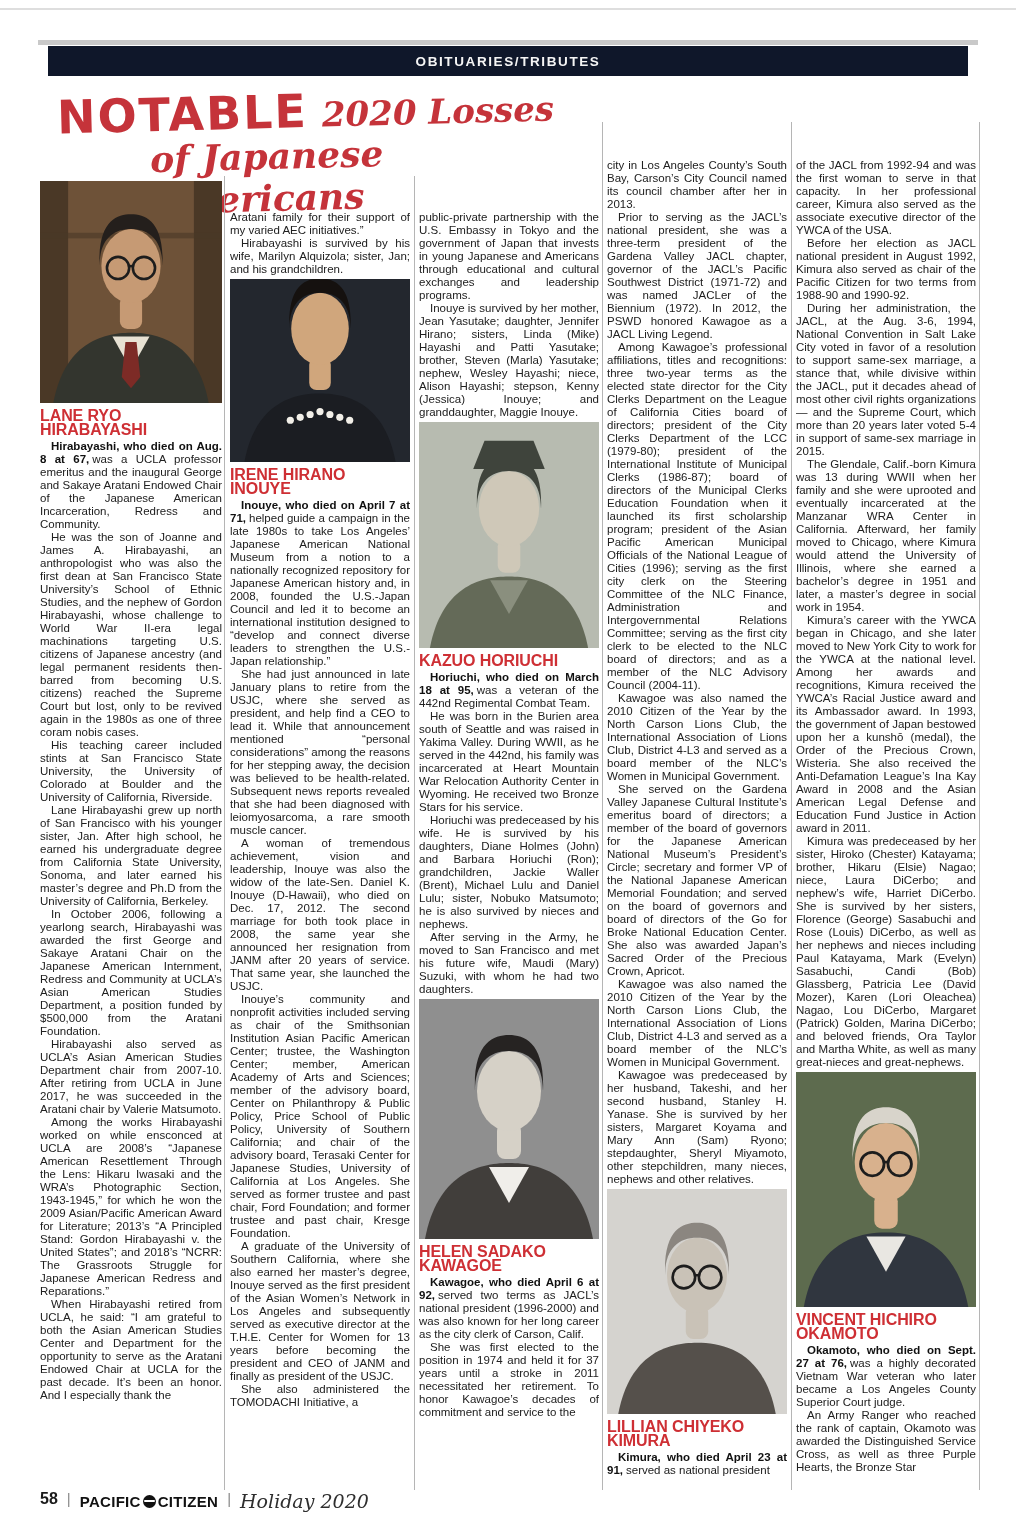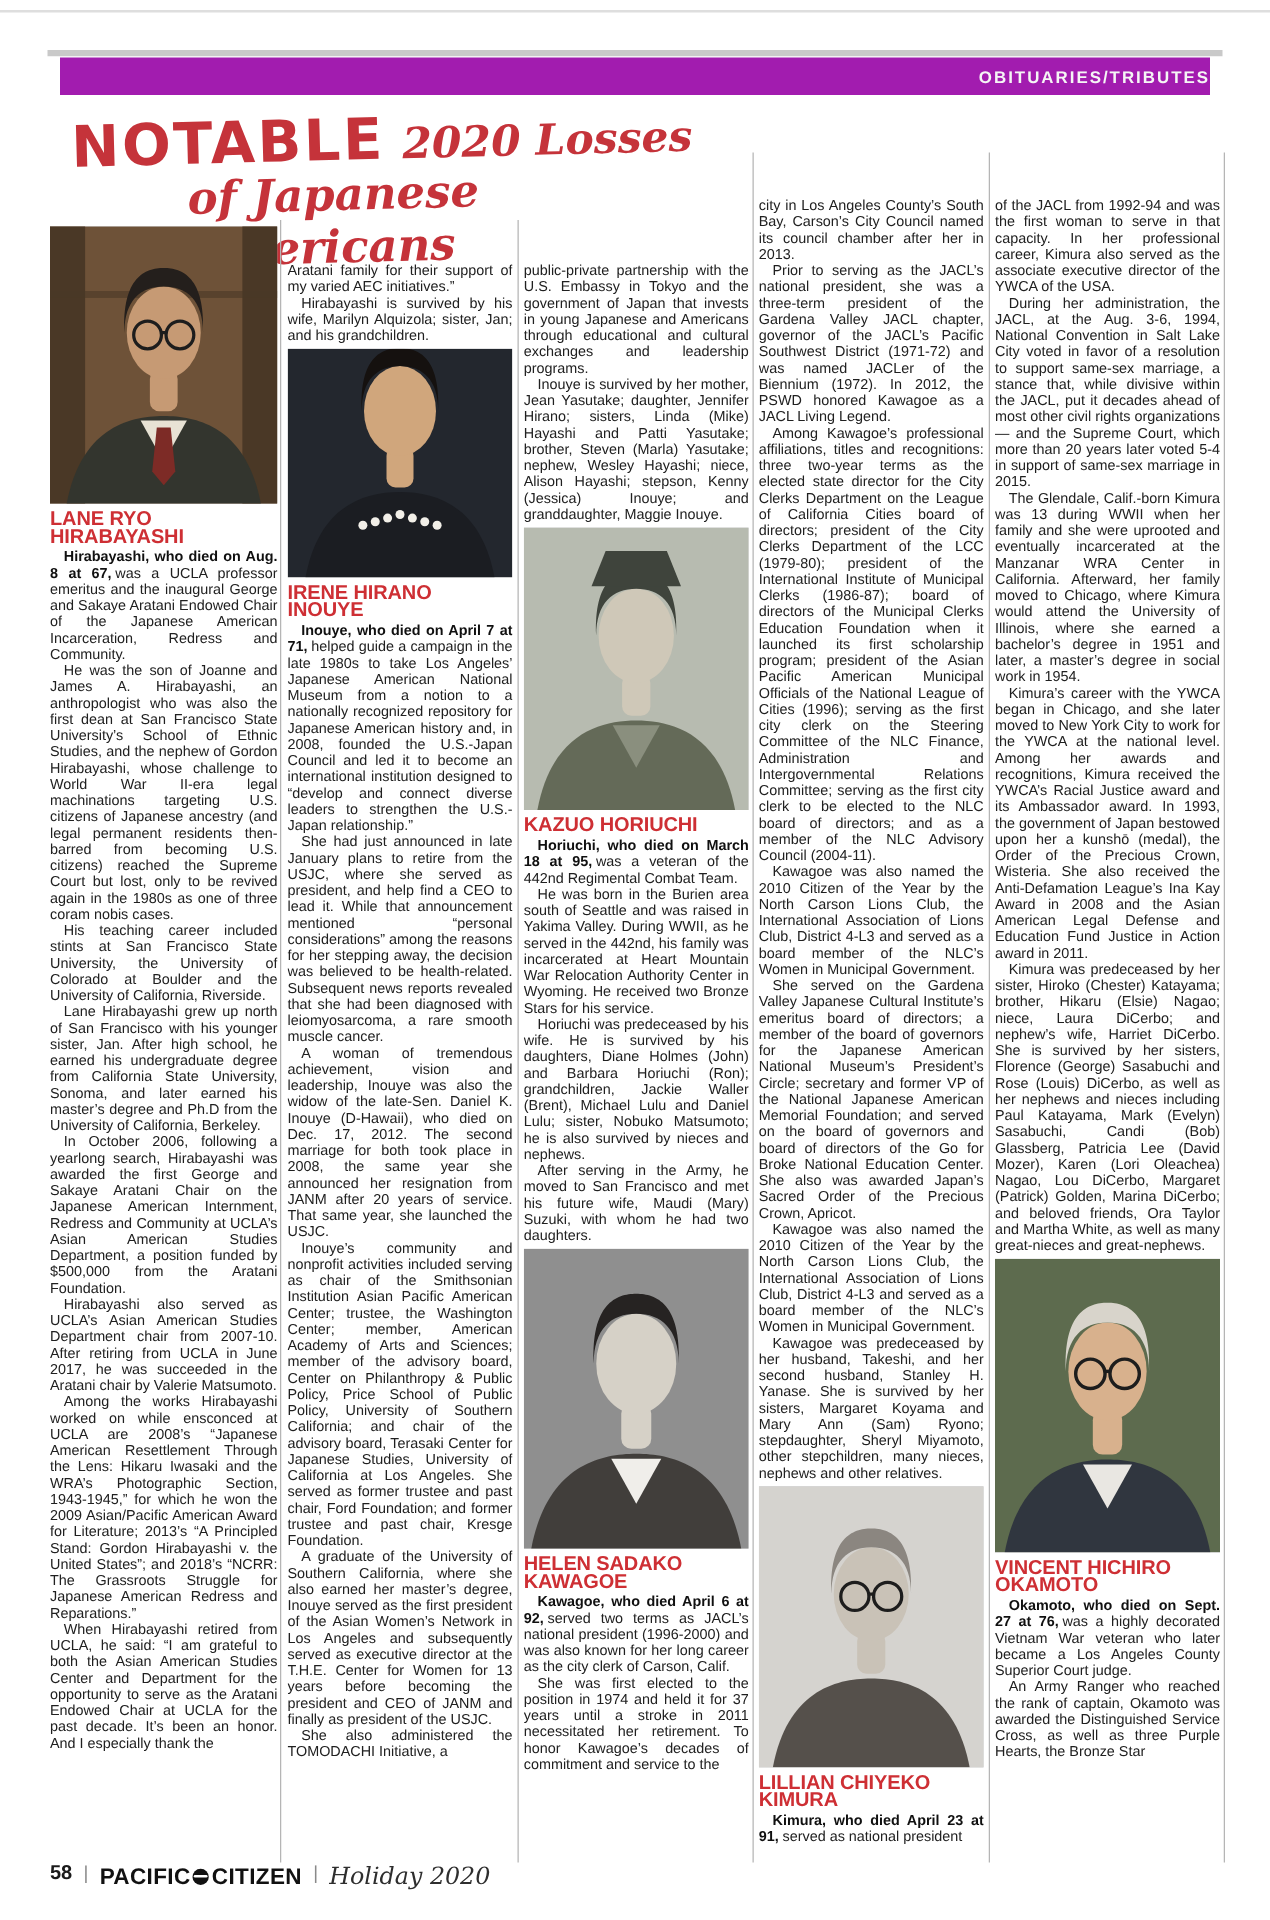--- a/index.html
+++ b/index.html
@@ -1,42 +1,42 @@
 <!DOCTYPE html>
 <html><head>
 <meta charset="utf-8">
 <style>
   html,body{margin:0;padding:0;background:#ffffff;}
   .page{position:relative;width:1016px;height:1536px;background:#fff;overflow:hidden;
         font-family:"Liberation Sans", sans-serif;color:#202020;}
   .top-rule{position:absolute;left:0;top:8px;width:1016px;height:2px;background:#dedede;}
   .bar-rule{position:absolute;left:38px;top:40px;width:940px;height:5px;background:#c9c9c9;}
-  .black-bar{position:absolute;left:48px;top:46px;width:920px;height:30px;background:#a21caf;
-             display:flex;align-items:center;justify-content:flex-end;}
+  .black-bar{position:absolute;left:48px;top:46px;width:920px;height:30px;background:#0f172a;
+             display:flex;align-items:center;justify-content:center;}
   .black-bar span{color:#f5f5f5;font-size:13.5px;font-weight:600;letter-spacing:1.6px;}
   .masthead{position:absolute;left:58px;top:84px;width:500px;transform:rotate(-1.5deg);}
   .m-line1{display:flex;align-items:baseline;gap:14px;}
   .m-notable{font-family:"DejaVu Sans", sans-serif;font-weight:800;font-size:46px;
              color:#c5333a;letter-spacing:2px;}
   .m-script{font-family:"DejaVu Serif", serif;font-style:italic;font-weight:600;
             font-size:34px;color:#c5333a;}
   .m-line2{margin-left:92px;margin-top:-4px;font-size:36px;}
   .col{position:absolute;text-align:justify;font-size:11.5px;line-height:13px;overflow:hidden;}
   .col p{margin:0;text-indent:11px;}
   .col p.noindent{text-indent:0;margin-top:33px;}
   .col p b.lead{color:#101010;margin-right:3px;}
   .obit-heading{color:#ce2f34;font-weight:700;font-size:16px;letter-spacing:-0.1px;
                 margin:6px 0 3px 0;text-align:left;line-height:14px;}
   .photo{width:100%;margin:3px 0 6px 0;display:block;background:#ccc;overflow:hidden;}
   .photo svg{display:block;width:100%;height:100%;}
   .divider{position:absolute;width:1px;background:#b5b5b5;}
   .footer{position:absolute;left:40px;top:1490px;display:flex;gap:9px;}
   .footer .pg{font-size:16px;font-weight:700;color:#1a1a1a;}
   .footer .sep{color:#8a8a8a;font-size:15px;font-weight:300;}
-  .footer .brand{display:flex;align-items:center;gap:2px;font-size:18px;font-weight:800;
+  .footer .brand{display:flex;align-items:center;gap:2px;font-size:15px;font-weight:800;
                  letter-spacing:0.3px;color:#111;}
   .globe{width:13px;height:13px;border-radius:50%;background:#111;position:relative;display:inline-block;}
   .globe::before{content:"";position:absolute;left:1px;right:1px;top:5px;height:2px;background:#fff;border-radius:2px;}
   .footer .issue{font-family:"DejaVu Serif", serif;font-style:italic;font-size:19px;color:#2e2e2e;}
 </style>
 </head>
 <body>
 
 <div class="page">
   <div class="top-rule"></div>
@@ -159,20 +159,21 @@
           <circle cx="43" cy="47" r="6" fill="none" stroke="#1d1d1d" stroke-width="1.4"></circle>
           <circle cx="57" cy="47" r="6" fill="none" stroke="#1d1d1d" stroke-width="1.4"></circle>
           <line x1="49" y1="46" x2="51" y2="46" stroke="#1d1d1d" stroke-width="1.4"></line>
         </svg>
       </div>
       <div class="obit-heading">LILLIAN CHIYEKO KIMURA</div>
       <p><b class="lead">Kimura, who died April 23 at 91,</b><span>served as national president</span></p>
     </div>
   <div class="col" id="col-4" style="left:796px;top:126px;width:180px;height:1364px">
       <p class="noindent">of the JACL from 1992-94 and was the first woman to serve in that capacity. In her professional career, Kimura also served as the associate executive director of the YWCA of the USA.</p>
+      <p>Before her election as JACL national president in August 1992, Kimura also served as chair of the Pacific Citizen for two terms from 1988-90 and 1990-92.</p>
       <p>During her administration, the JACL, at the Aug. 3-6, 1994, National Convention in Salt Lake City voted in favor of a resolution to support same-sex marriage, a stance that, while divisive within the JACL, put it decades ahead of most other civil rights organizations — and the Supreme Court, which more than 20 years later voted 5-4 in support of same-sex marriage in 2015.</p>
       <p>The Glendale, Calif.-born Kimura was 13 during WWII when her family and she were uprooted and eventually incarcerated at the Manzanar WRA Center in California. Afterward, her family moved to Chicago, where Kimura would attend the University of Illinois, where she earned a bachelor’s degree in 1951 and later, a master’s degree in social work in 1954.</p>
       <p>Kimura’s career with the YWCA began in Chicago, and she later moved to New York City to work for the YWCA at the national level. Among her awards and recognitions, Kimura received the YWCA’s Racial Justice award and its Ambassador award. In 1993, the government of Japan bestowed upon her a kunshō (medal), the Order of the Precious Crown, Wisteria. She also received the Anti-Defamation League’s Ina Kay Award in 2008 and the Asian American Legal Defense and Education Fund Justice in Action award in 2011.</p>
       <p>Kimura was predeceased by her sister, Hiroko (Chester) Katayama; brother, Hikaru (Elsie) Nagao; niece, Laura DiCerbo; and nephew’s wife, Harriet DiCerbo. She is survived by her sisters, Florence (George) Sasabuchi and Rose (Louis) DiCerbo, as well as her nephews and nieces including Paul Katayama, Mark (Evelyn) Sasabuchi, Candi (Bob) Glassberg, Patricia Lee (David Mozer), Karen (Lori Oleachea) Nagao, Lou DiCerbo, Margaret (Patrick) Golden, Marina DiCerbo; and beloved friends, Ora Taylor and Martha White, as well as many great-nieces and great-nephews.</p>
       <div class="photo" style="height: 235px;">
         <svg viewBox="0 0 100 120" preserveAspectRatio="xMidYMax slice">
           <rect x="0" y="0" width="100" height="120" fill="#5d6b4e"></rect>
           <path d="M8,120 C14,88 34,82 50,82 C66,82 86,88 92,120 Z" fill="#30363f"></path>
           <path d="M40,84 L50,102 L60,84 Z" fill="#e9e7e2"></path>
           <rect x="44" y="62" width="12" height="18" rx="4" fill="#d8b18d"></rect>

